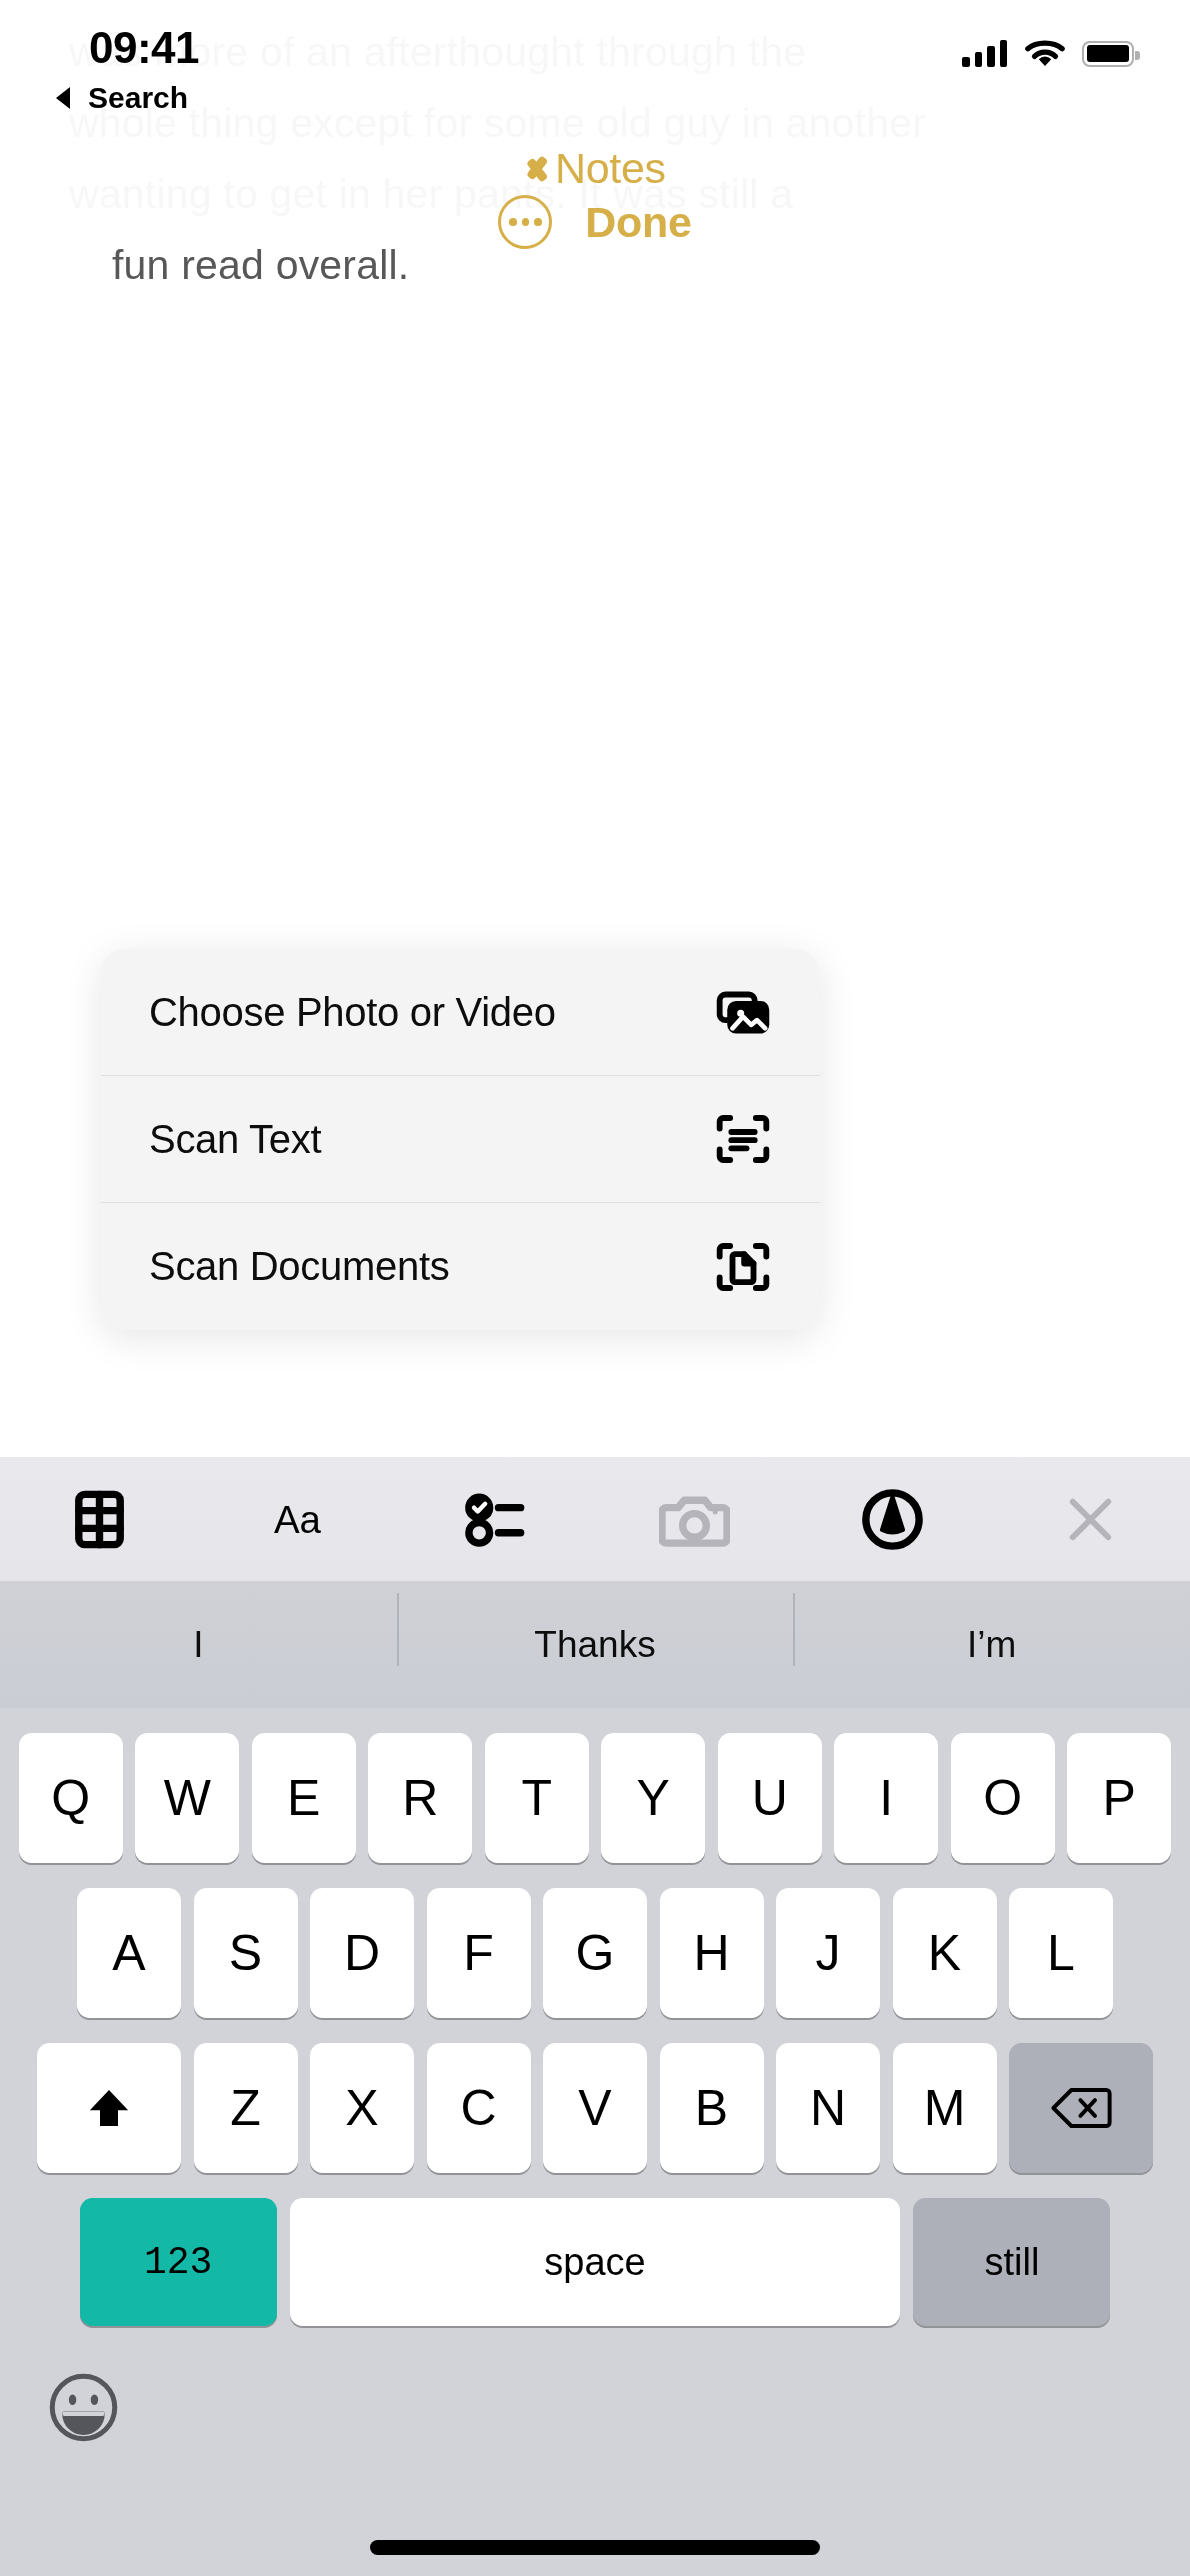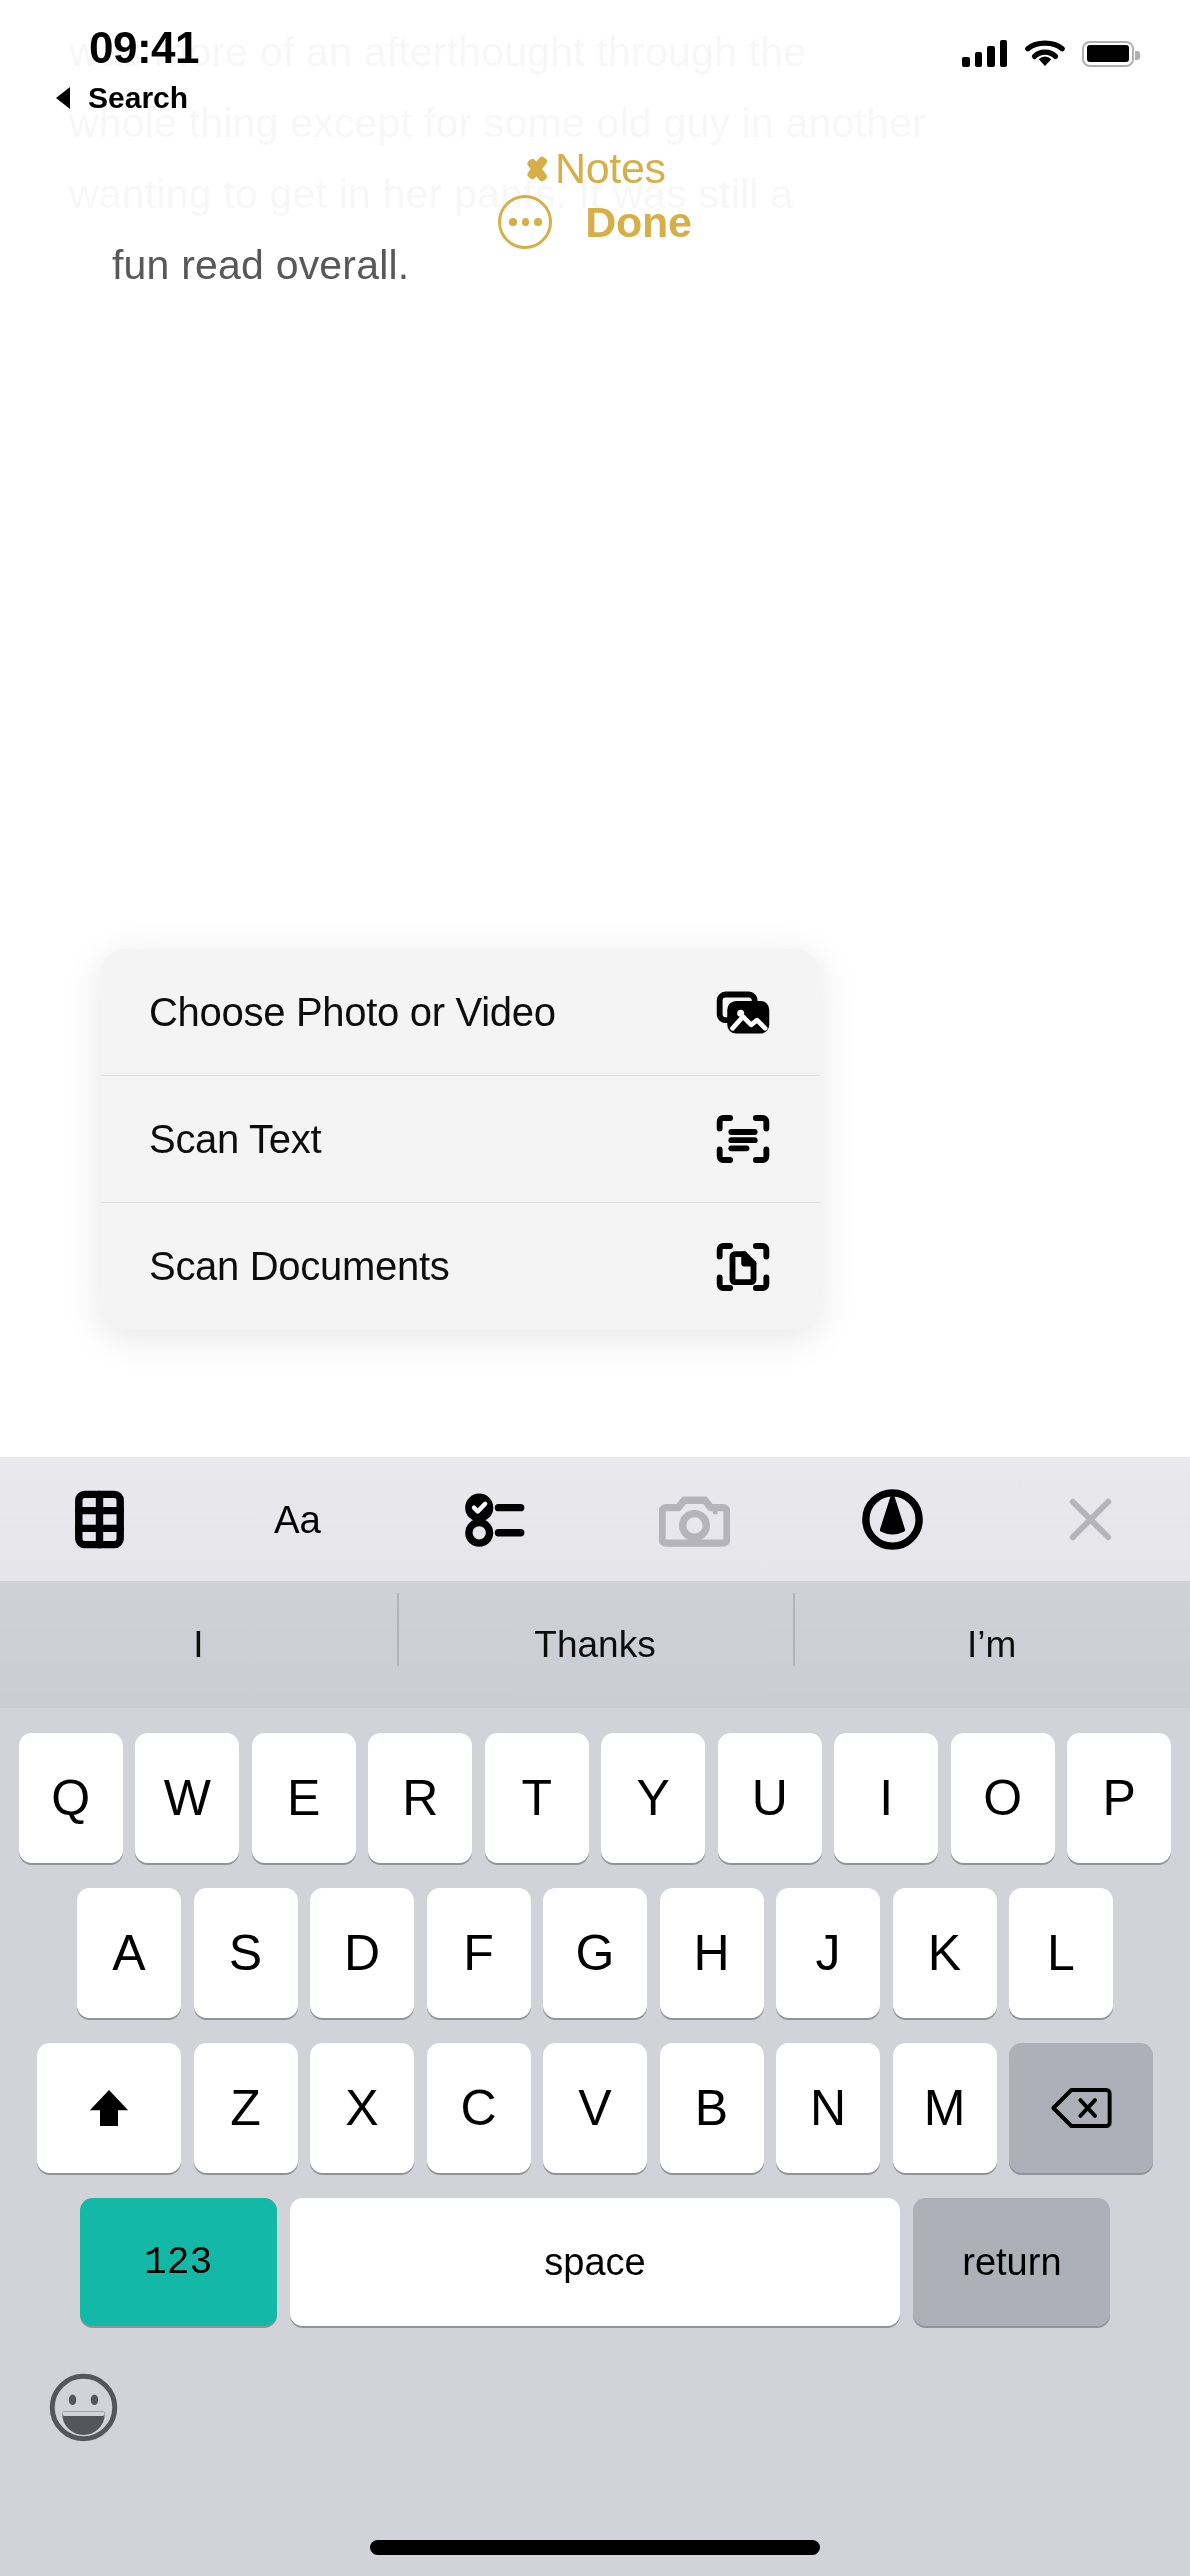--- a/index.html
+++ b/index.html
@@ -336,21 +336,21 @@
         <svg viewBox="0 0 56 40" width="63" height="46" class="ico" style="stroke-width:3.5">
           <path d="M19 4 H50 a3 3 0 0 1 3 3 v26 a3 3 0 0 1 -3 3 H19 L3 20 Z"></path>
           <path d="M27 13 L40 27 M40 13 L27 27"></path>
         </svg>
       </div>
     </div>
 
     <div class="kbottom">
       <div class="key num">123</div>
       <div class="key space">space</div>
-      <div class="key ret">return</div>
+      <div class="key ret">still</div>
     </div>
 
     <div class="emoji-row">
       <div class="emoji-key">
         <svg viewBox="0 0 48 48" class="ico" style="stroke:#55565c;stroke-width:3.2">
           <circle cx="24" cy="24" r="20"></circle>
           <ellipse cx="17" cy="19" rx="2.4" ry="3.4" fill="#55565c" stroke="none"></ellipse>
           <ellipse cx="31" cy="19" rx="2.4" ry="3.4" fill="#55565c" stroke="none"></ellipse>
           <path d="M12 28 h24 a12 12 0 0 1 -24 0 Z" fill="#55565c" stroke="#55565c"></path>
           <path d="M12 28 h24" stroke="#d1d3d9" stroke-width="3"></path>

